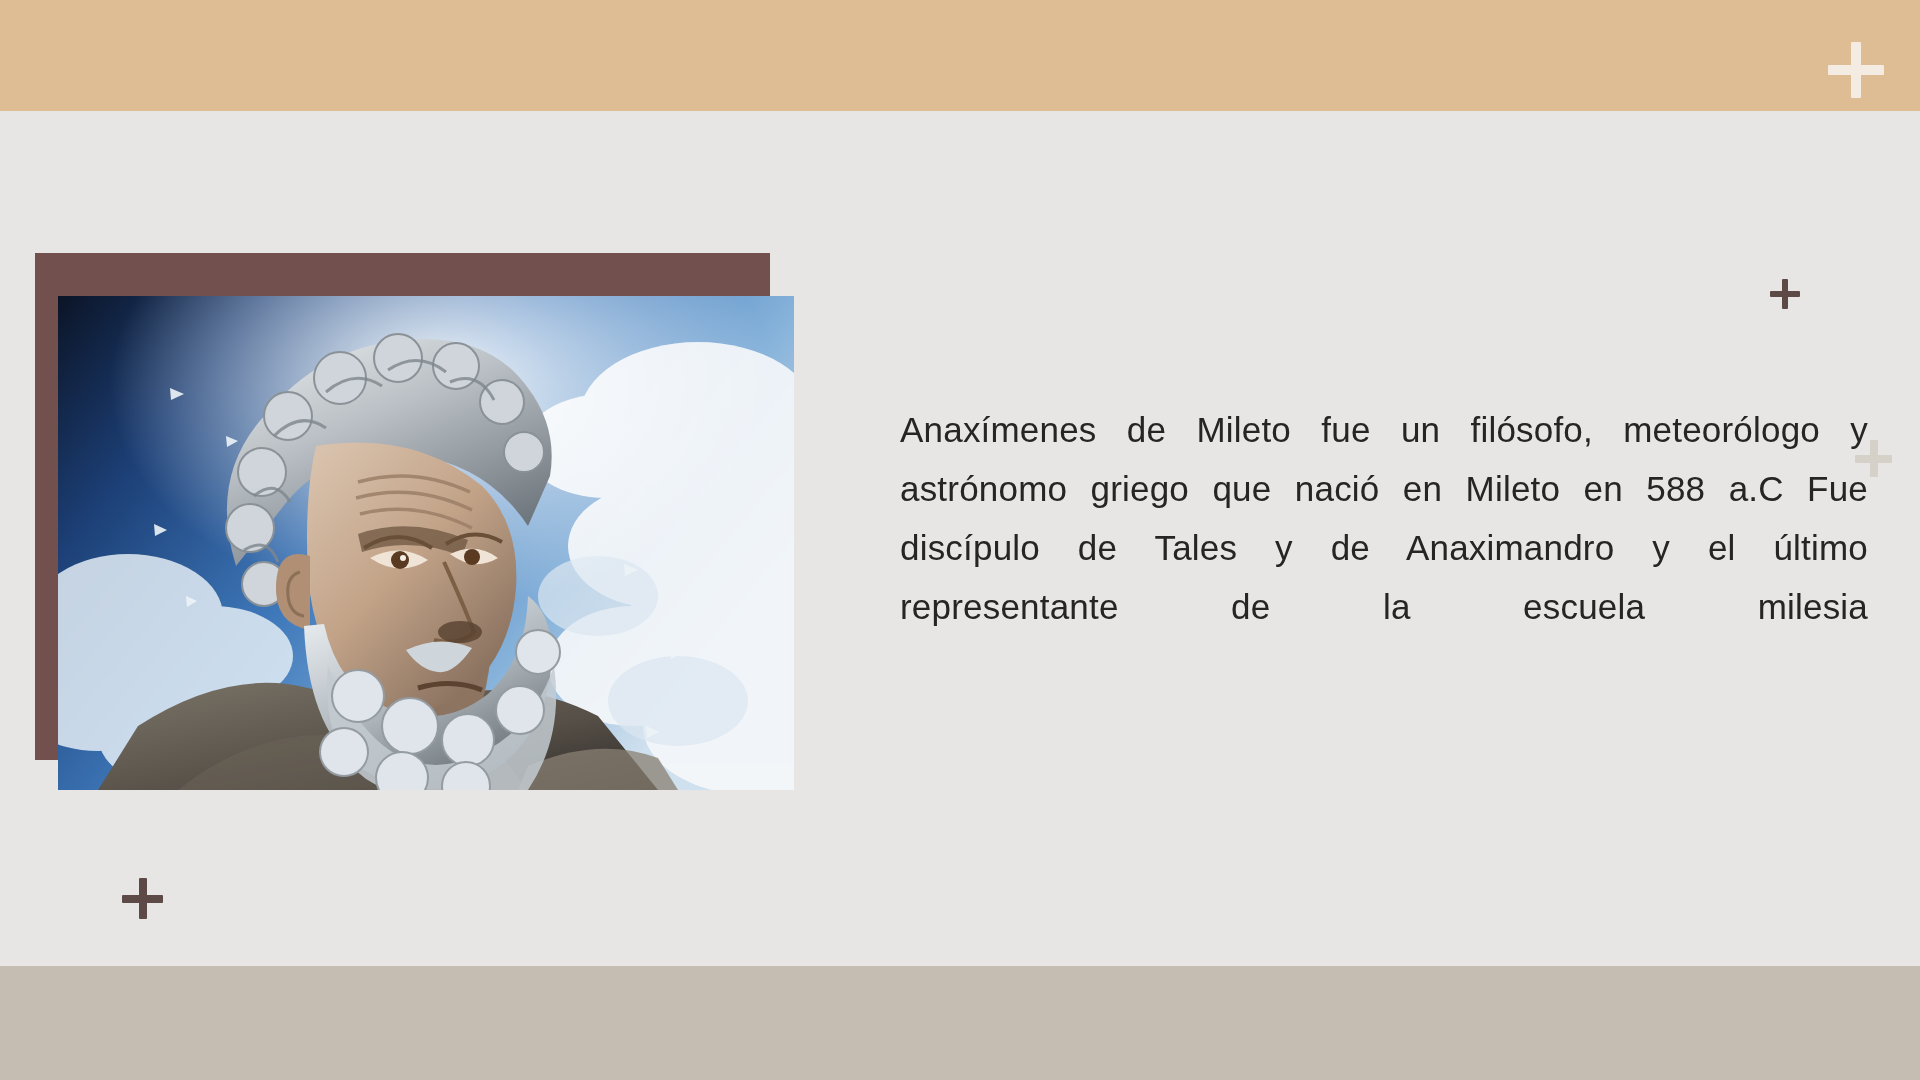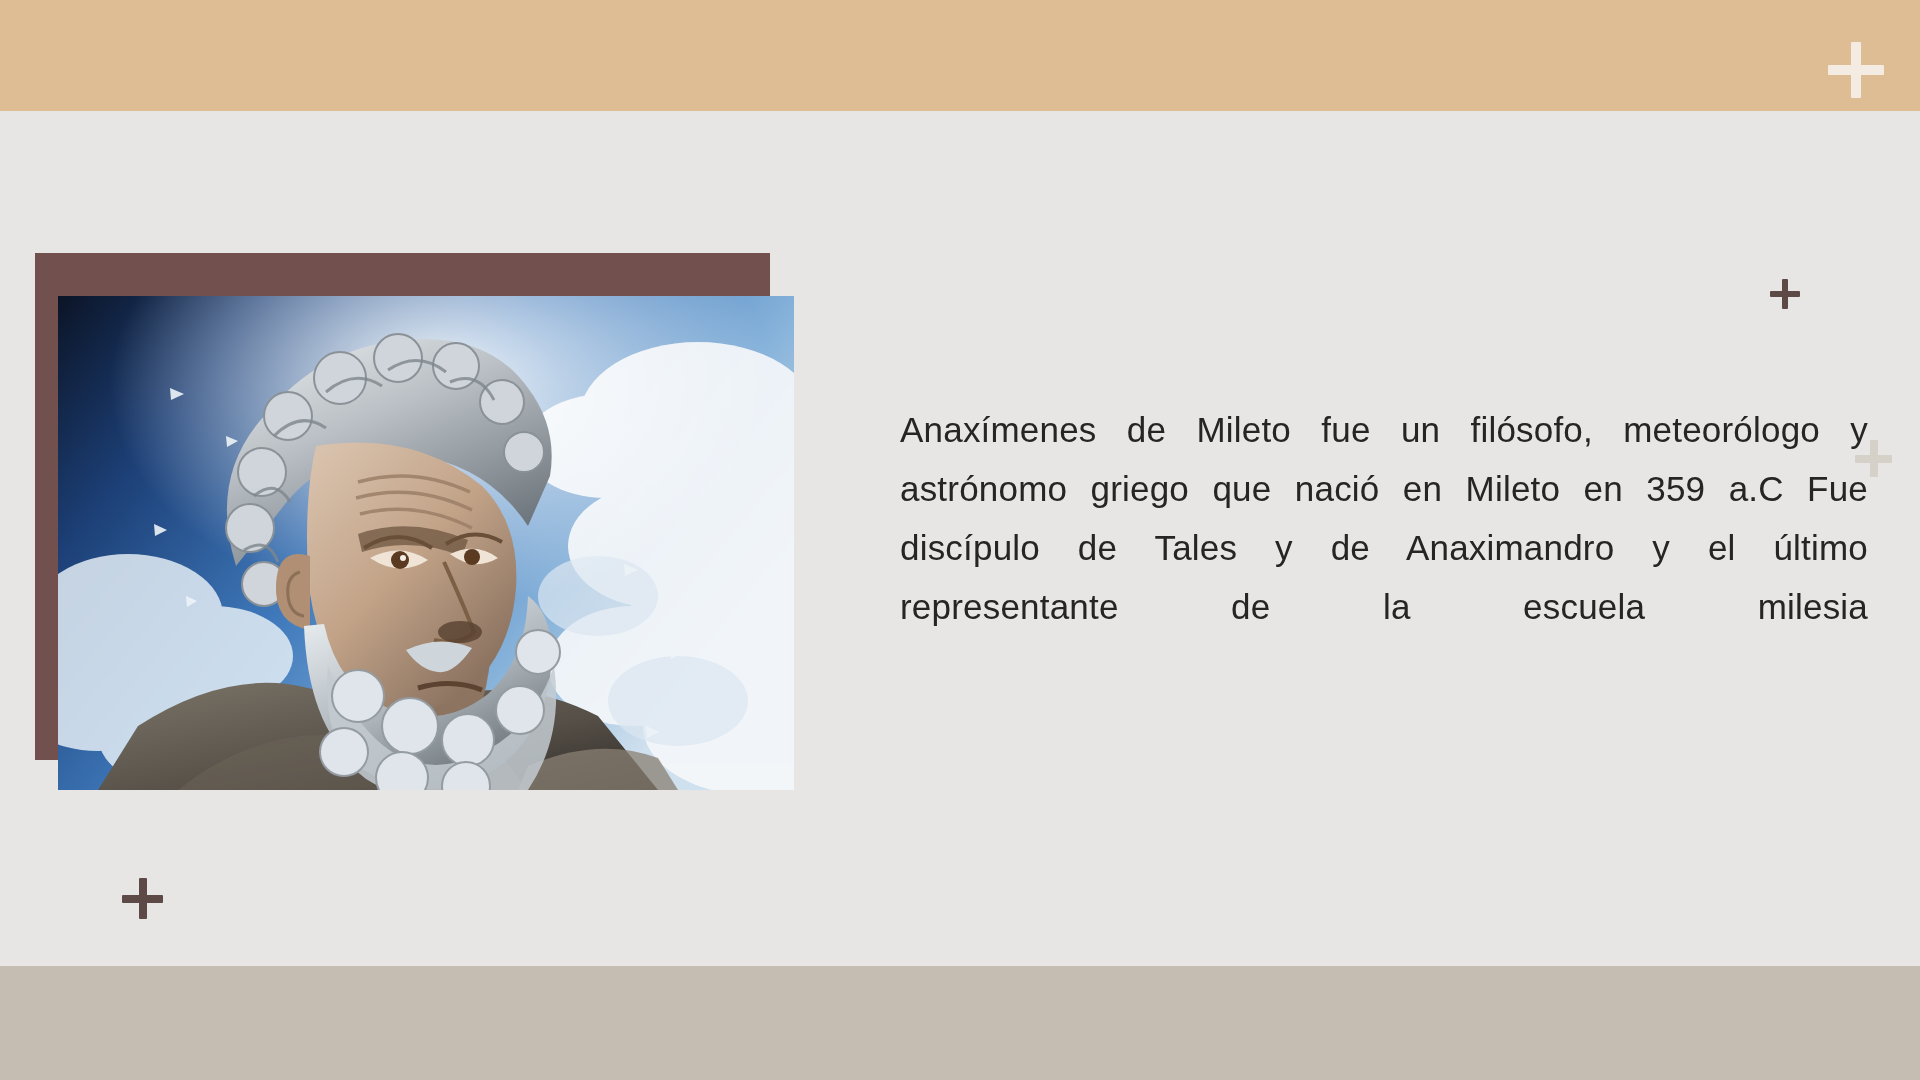--- a/index.html
+++ b/index.html
@@ -229,16 +229,16 @@
 </div>
 <div class="plus plus-right-mid">
   <span class="bar-h"></span>
   <span class="bar-v"></span>
 </div>
 <div class="plus plus-bottom-left">
   <span class="bar-h"></span>
   <span class="bar-v"></span>
 </div>
 
-<p class="body-text">Anaxímenes de Mileto fue un filósofo, meteorólogo y astrónomo griego que nació en Mileto en 359 a.C Fue discípulo de Tales y de Anaximandro y el último representante de la escuela milesia</p>
+<p class="body-text">Anaxímenes de Mileto fue un filósofo, meteorólogo y astrónomo griego que nació en Mileto en 588 a.C Fue discípulo de Tales y de Anaximandro y el último representante de la escuela milesia</p>
 
 <div class="band-hairline"></div>
 <div class="bottom-band"></div>
 
 </body></html>

